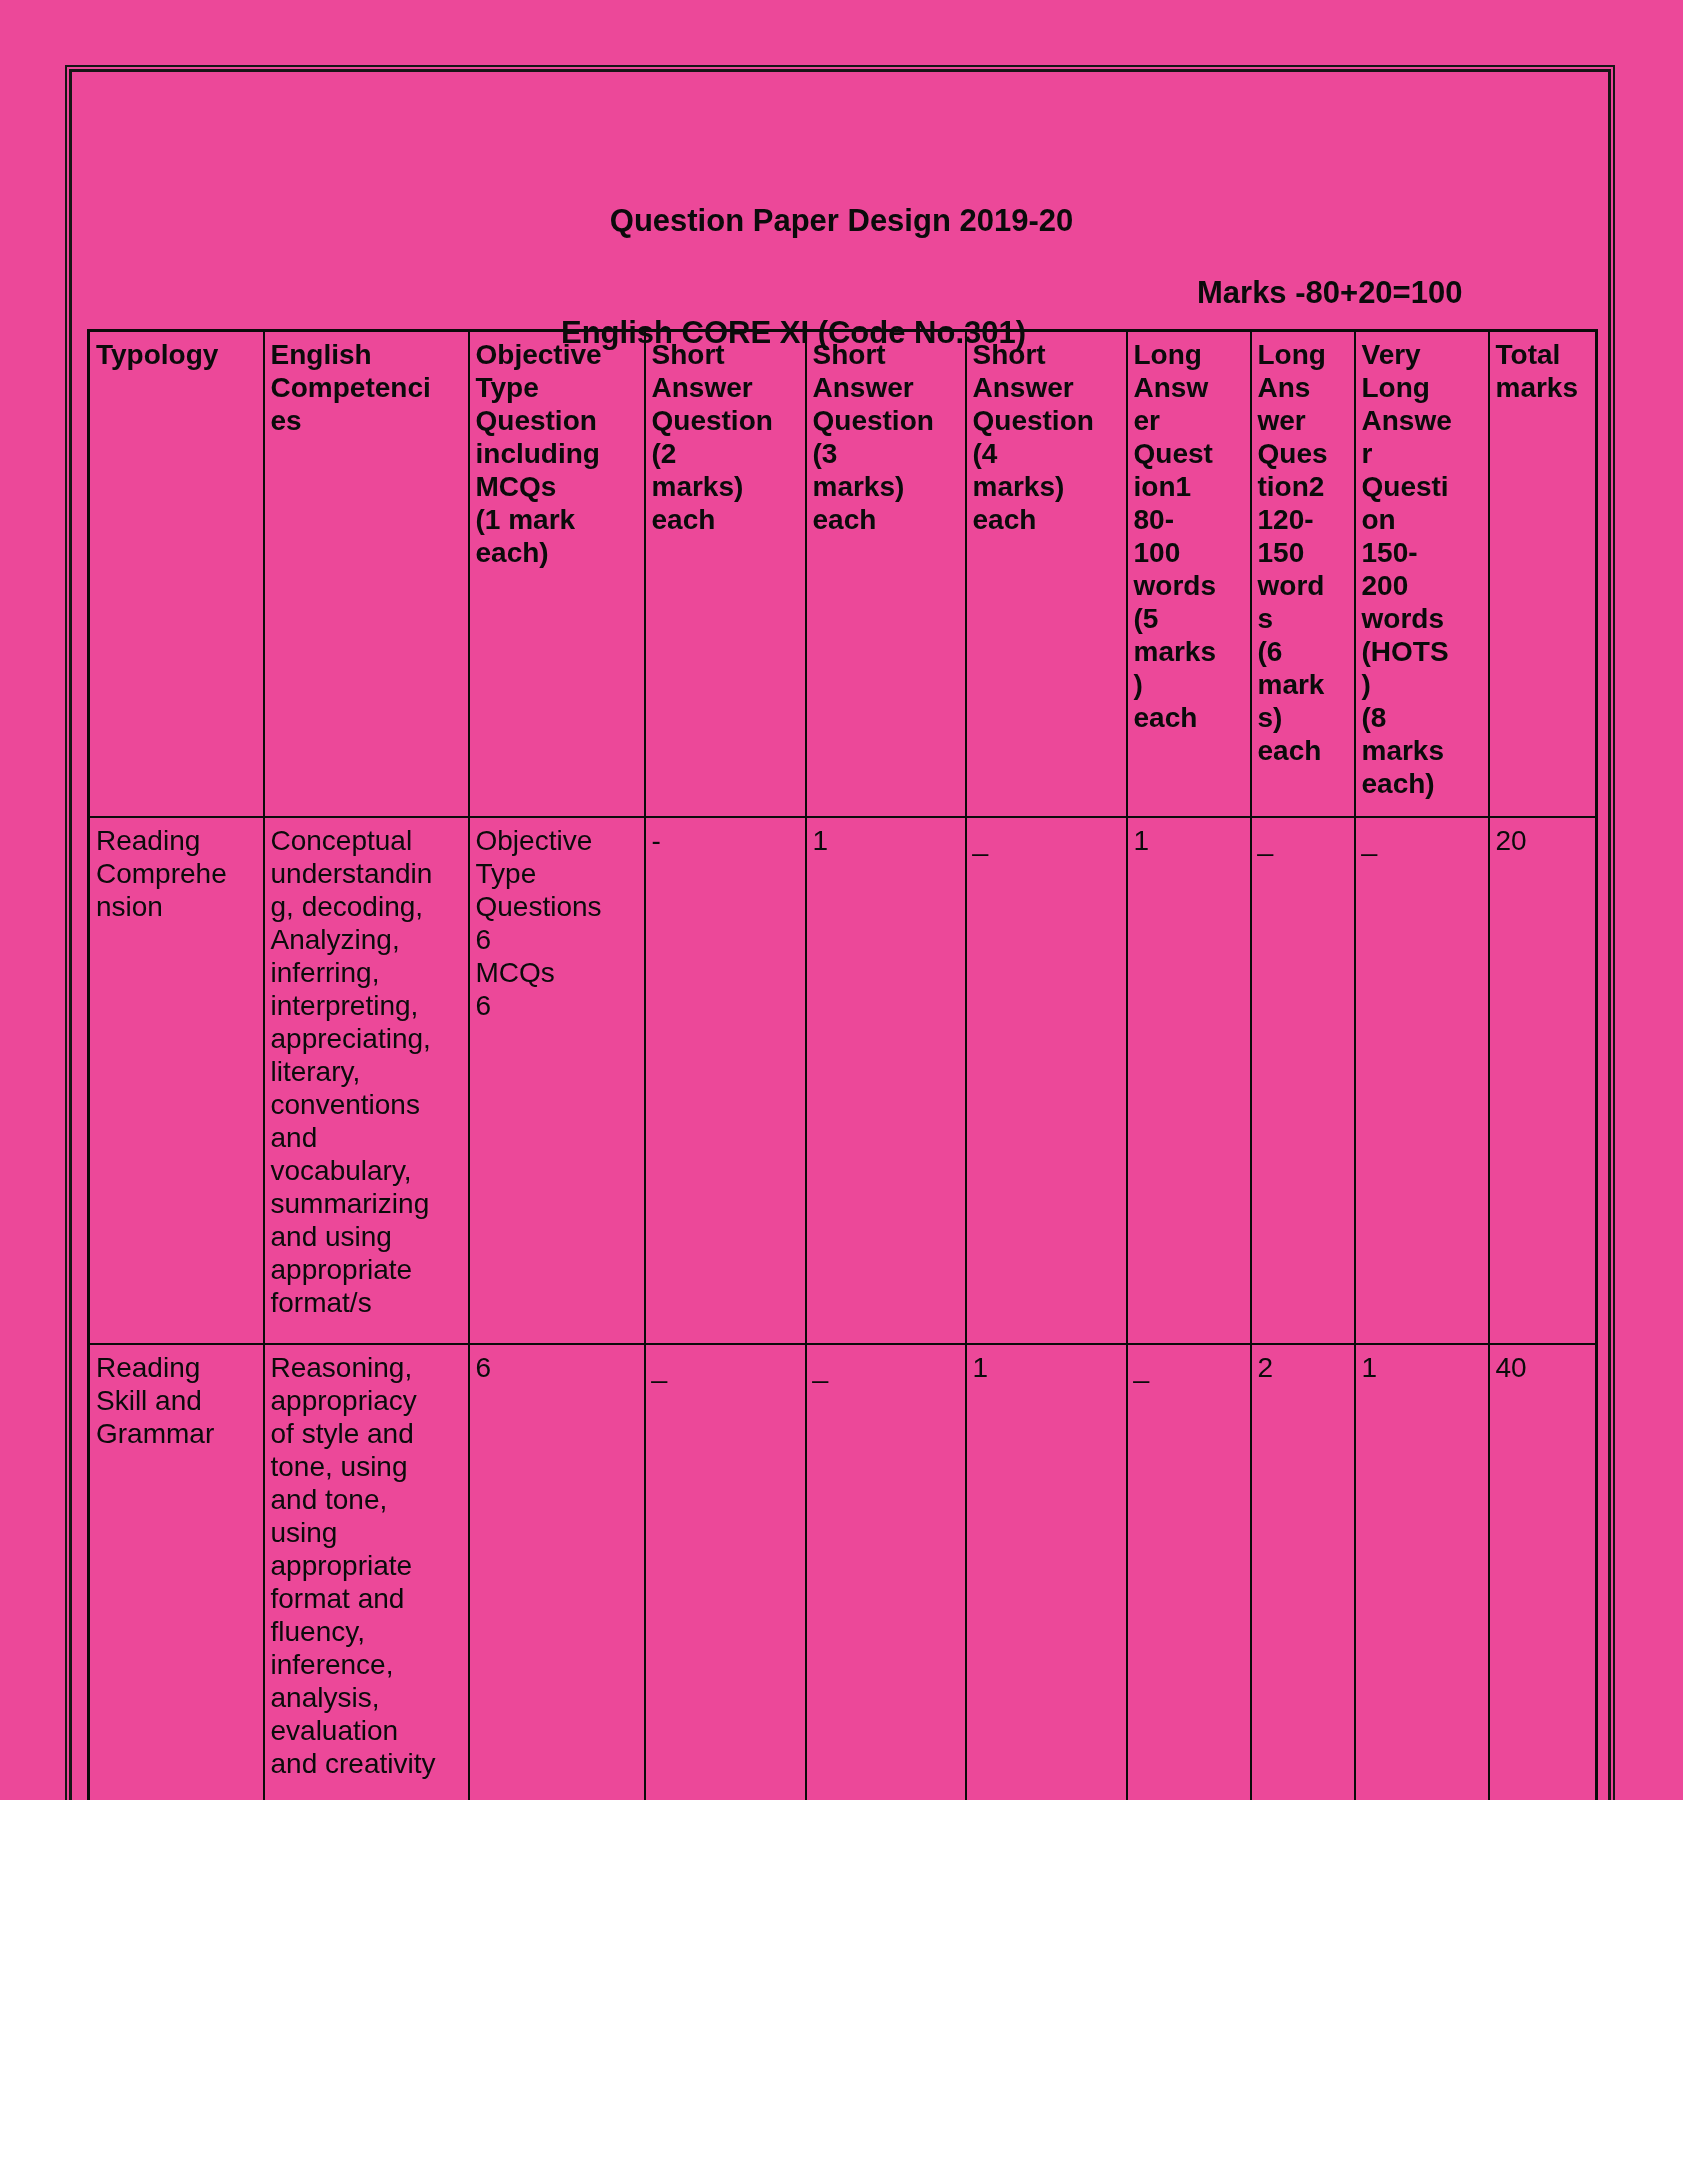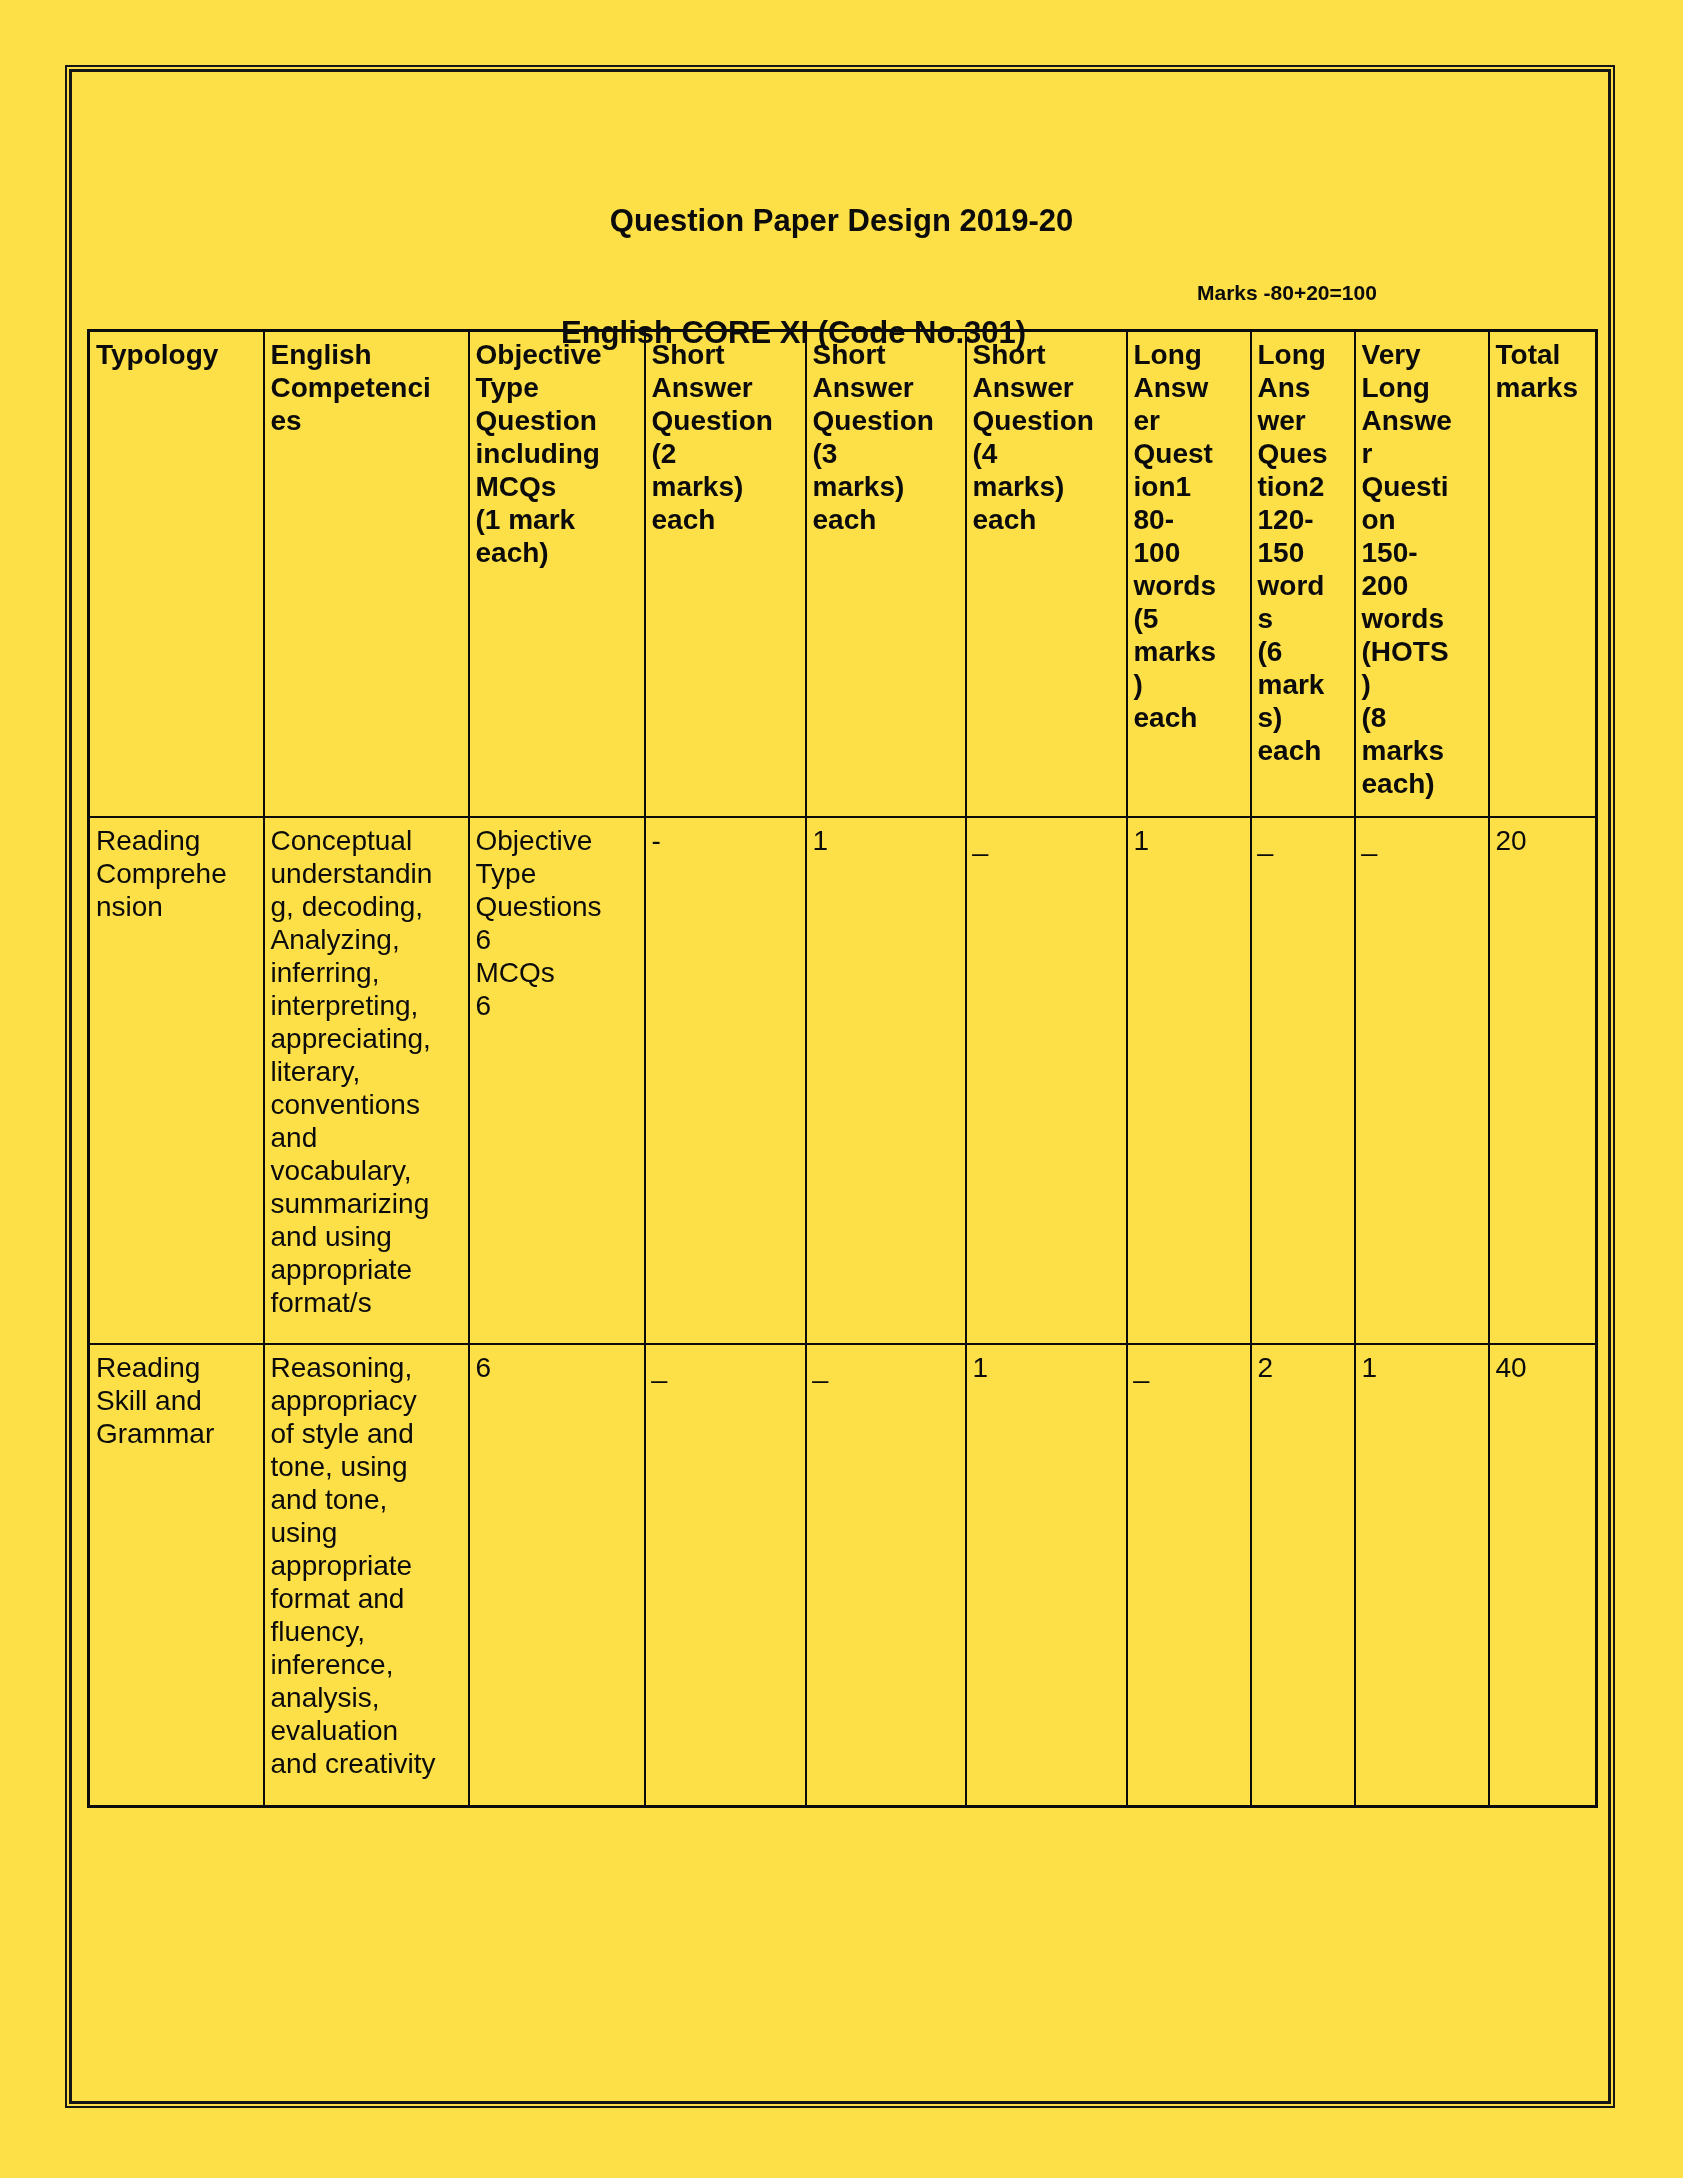--- a/index.html
+++ b/index.html
@@ -3,22 +3,22 @@
 <meta charset="utf-8">
 <style>
   html, body {
     margin: 0;
     padding: 0;
     background: #ffffff;
   }
   #page {
     position: relative;
     width: 1683px;
-    height: 2178px;
-    background: #fde047;
+    height: 1800px;
+    background: #ec4899;
     font-family: "Liberation Sans", sans-serif;
     color: #0b0b0b;
   }
   
   #frame {
     position: absolute;
     left: 65px;
     top: 65px;
     width: 1546px;
     height: 2039px;
@@ -47,21 +47,21 @@
     font-size: 31px;
     font-weight: bold;
     line-height: 36px;
     white-space: nowrap;
     margin-top: 40px;
   }
   .doc-marks {
     position: absolute;
     left: 1197px;
     top: 275px;
-    font-size: 21px;
+    font-size: 31px;
     font-weight: bold;
     line-height: 36px;
     white-space: nowrap;
   }
   table.qpd {
     position: absolute;
     left: 87px;
     top: 329px;
     width: 1509px;
     table-layout: fixed;

